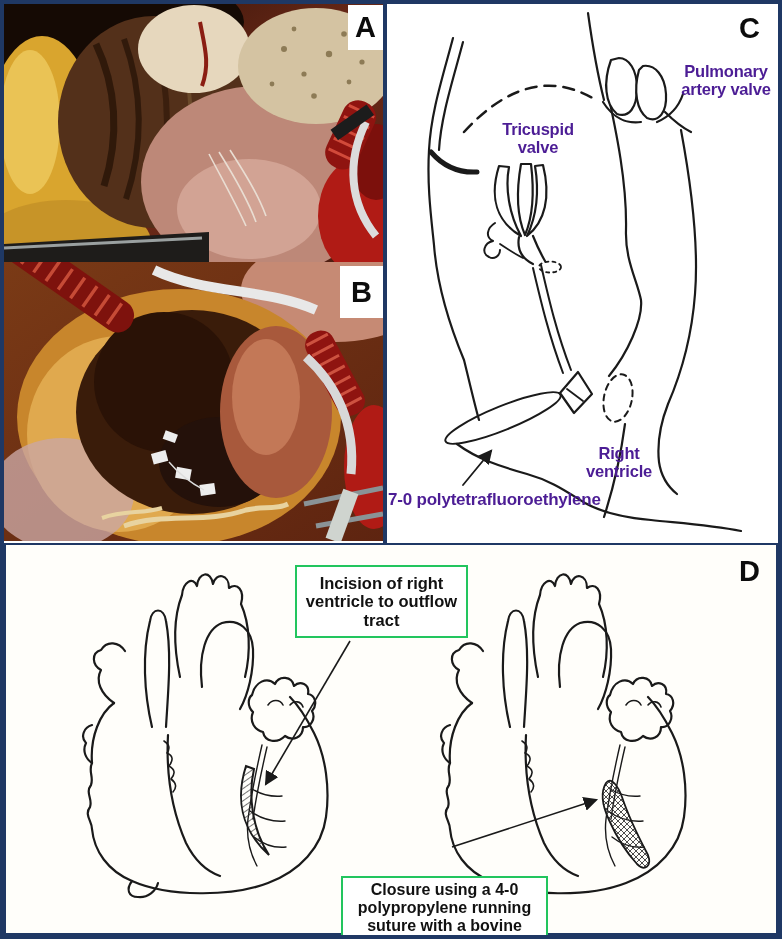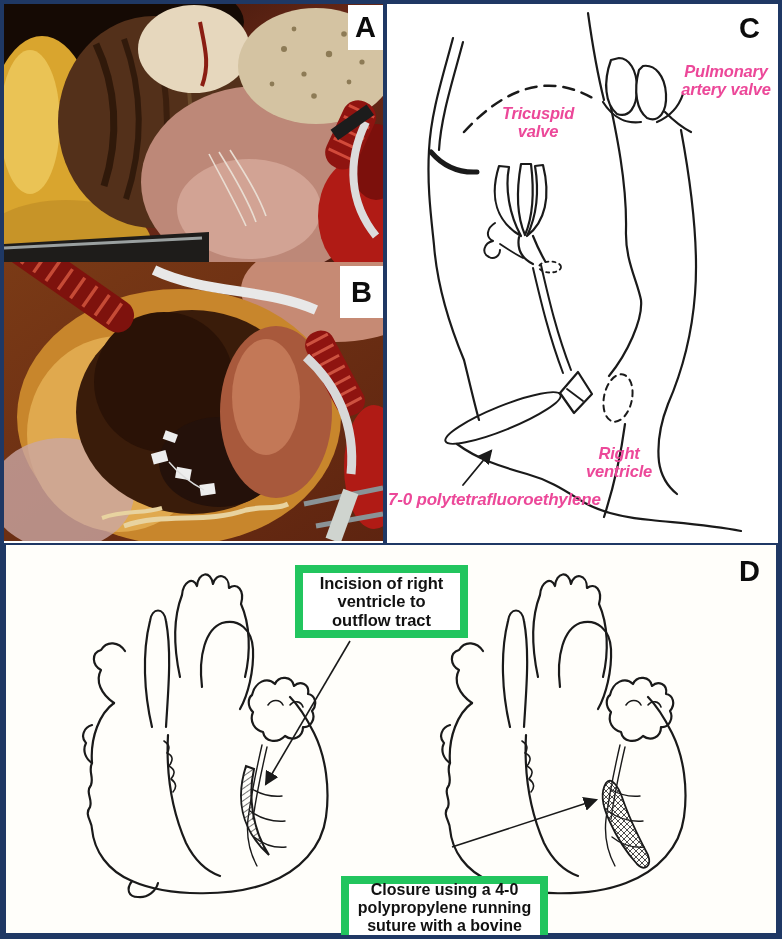--- a/index.html
+++ b/index.html
@@ -20,26 +20,26 @@
   }
   .panel-c{
     position:absolute; left:379px; top:0; width:395px; height:539px;
     background:#fff; border-left:4px solid #1f3864; box-sizing:border-box;
   }
   .panel-d{
     position:absolute; left:0; top:539px; width:774px; height:392px;
     background:#fffefa; border:2px solid #1f3864; box-sizing:border-box;
   }
   .ann{
-    position:absolute; font-weight:bold; font-size:16.5px; color:#ec4899;
-    text-align:center; line-height:1.12; letter-spacing:-0.2px; white-space:normal;font-style:italic;
+    position:absolute; font-weight:bold; font-size:16.5px; color:#4c1d95;
+    text-align:center; line-height:1.12; letter-spacing:-0.2px; white-space:normal;
   }
   .ann-suture{text-align:left; font-size:17px;}
   .note-box{
-    position:absolute; box-sizing:border-box; border:8px solid #22c55e; background:#fff;
+    position:absolute; box-sizing:border-box; border:2px solid #22c55e; background:#fff;
     font-weight:bold; font-size:16px; color:#111; text-align:center; line-height:1.12;
     display:flex; align-items:center; justify-content:center; padding:3px 5px;
   }
   svg{display:block;}
 </style>
 </head>
 <body>
 
 <div class="figure">
 
@@ -186,21 +186,21 @@
         <path d="M252,66 C246,88 250,106 260,114 C272,119 280,108 279,90 C278,72 268,60 256,62 Z" fill="#fff"></path>
         <path d="M216,98 C226,114 240,120 254,118"></path>
         <path d="M278,108 C288,118 296,124 304,128"></path>
         <path d="M270,118 C284,112 292,102 296,90"></path>
 
         <path d="M76,481 L104,447" stroke-width="1.8" marker-end="url(#arrC)"></path>
       </g>
     </svg>
     <div class="letter abs" style="left:352px; top:10px;">C</div>
     <div class="ann" style="left:287px; top:58px; width:104px;">Pulmonary artery valve</div>
-    <div class="ann" style="left:99px; top:100px; width:104px;">Tricuspid valve</div>
+    <div class="ann" style="left:99px; top:116px; width:104px;">Tricuspid valve</div>
     <div class="ann" style="left:182px; top:440px; width:100px;text-align:center;">Right ventricle</div>
     <div class="ann ann-suture" style="left:1px; top:486px; width:245px;">7-0 polytetrafluoroethylene</div>
   </div>
 
   <div class="panel-d">
     <svg width="770" height="388" viewBox="0 0 770 388">
       <defs>
         <marker id="arrD" viewBox="0 0 10 10" refX="8.5" refY="5" markerWidth="9" markerHeight="9" orient="auto-start-reverse">
           <path d="M0,0 L10,5 L0,10 z" fill="#1a1a1a"></path>
         </marker>

